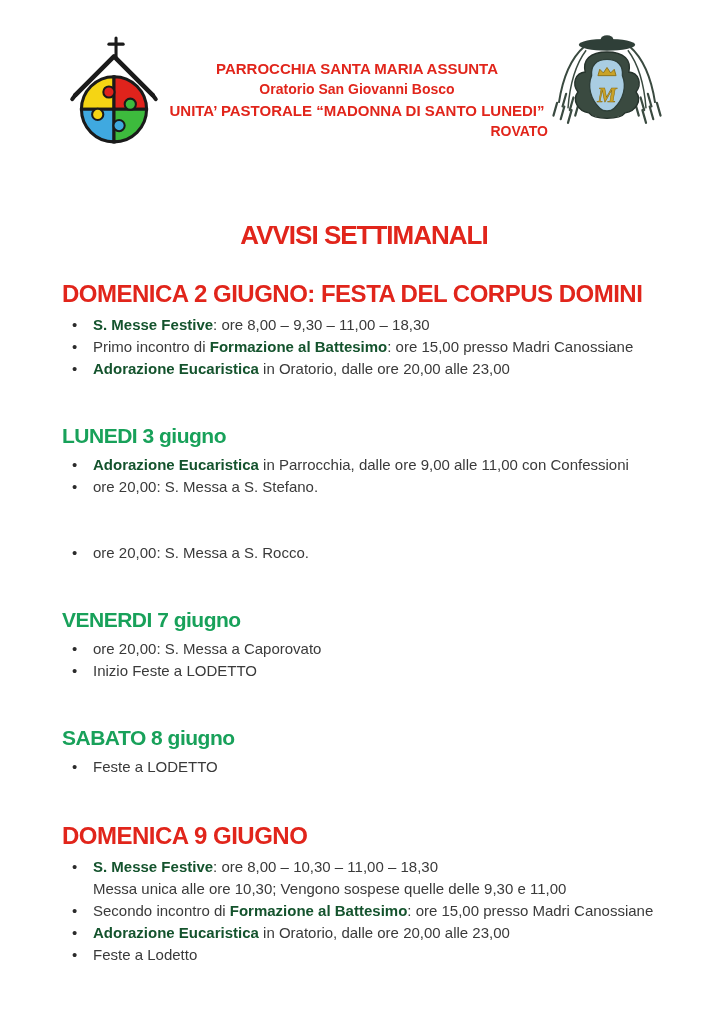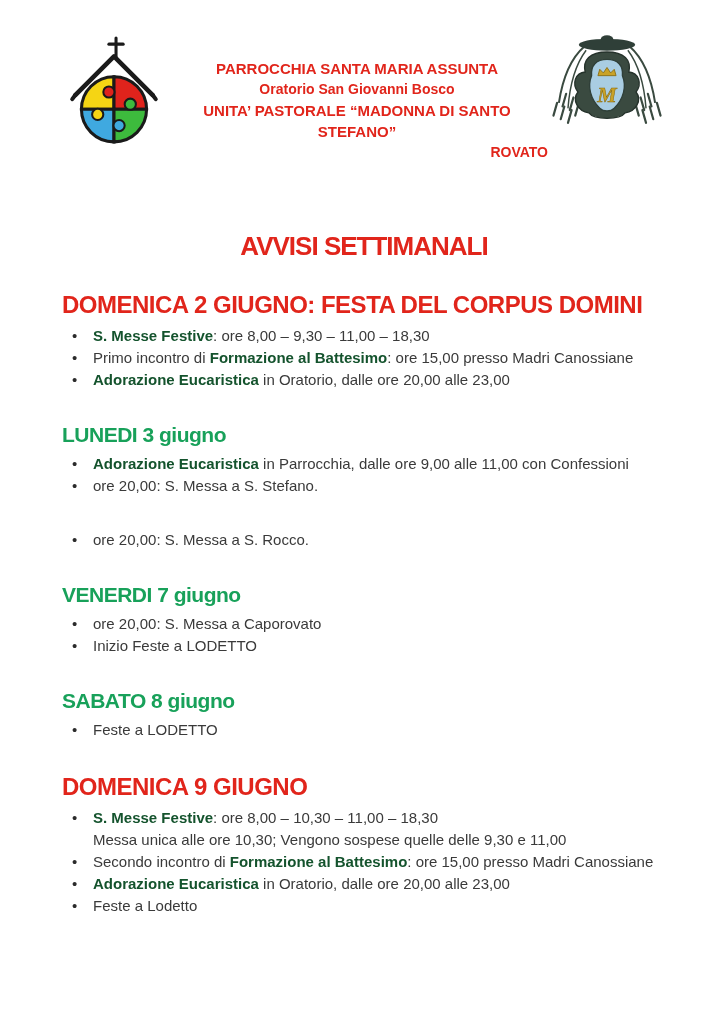--- a/index.html
+++ b/index.html
@@ -27,21 +27,21 @@
   .header-text .h3line{font-size:15px;}
   .header-text .h4line{font-size:14px;text-align:right;}
   
   .title{
     text-align:center;color:#e1251b;
     font-size:26px;font-weight:bold;letter-spacing:-1px;
     margin:62px 0 0 0;line-height:42px;
   }
   
   .sections{display:block;}
-  .day-section{margin-top:32px;}
+  .day-section{margin-top:44px;}
   .day-section:first-child{margin-top:24px;}
   .day-heading{margin:0 0 6px 0;font-weight:bold;}
   .day-heading.red{color:#e1251b;font-size:24px;line-height:28px;letter-spacing:-0.5px;}
   .day-heading.green{color:#18a15a;font-size:21px;line-height:24px;letter-spacing:-0.5px;}
   ul.items{list-style:none;margin:0;padding:0;}
   li.item{
     position:relative;padding-left:31px;
     font-size:15px;line-height:22px;color:#3a3a3a;
   }
   li.item::before{
@@ -75,21 +75,21 @@
         <circle cx="45" cy="55" r="5.5" fill="#e0231c" stroke="#1a1a1a" stroke-width="2"></circle>
         <circle cx="34" cy="77" r="5.5" fill="#f5d514" stroke="#1a1a1a" stroke-width="2"></circle>
         <circle cx="55" cy="88" r="5.5" fill="#3fa9e0" stroke="#1a1a1a" stroke-width="2"></circle>
         <circle cx="66" cy="67" r="5.5" fill="#3dbb3d" stroke="#1a1a1a" stroke-width="2"></circle>
       </svg>
     </div>
 
     <div class="header-text">
       <div class="h1line">PARROCCHIA SANTA MARIA ASSUNTA</div>
       <div class="h2line">Oratorio San Giovanni Bosco</div>
-      <div class="h3line">UNITA’ PASTORALE “MADONNA DI SANTO STEFANO”</div>
+      <div class="h3line">UNITA’ PASTORALE “MADONNA DI SANTO LUNEDI”</div>
       <div class="h4line">ROVATO</div>
     </div>
 
     <div class="logo-right">
       <svg width="118" height="104" viewBox="0 0 130 110" xmlns="http://www.w3.org/2000/svg">
 
         <path d="M40,16 C24,30 16,52 12,78" fill="none" stroke="#3a4a40" stroke-width="2.2"></path>
         <path d="M90,16 C106,30 114,52 118,78" fill="none" stroke="#3a4a40" stroke-width="2.2"></path>
         <path d="M42,20 C30,36 24,58 22,84" fill="none" stroke="#3a4a40" stroke-width="1.6"></path>
         <path d="M88,20 C100,36 106,58 108,84" fill="none" stroke="#3a4a40" stroke-width="1.6"></path>

